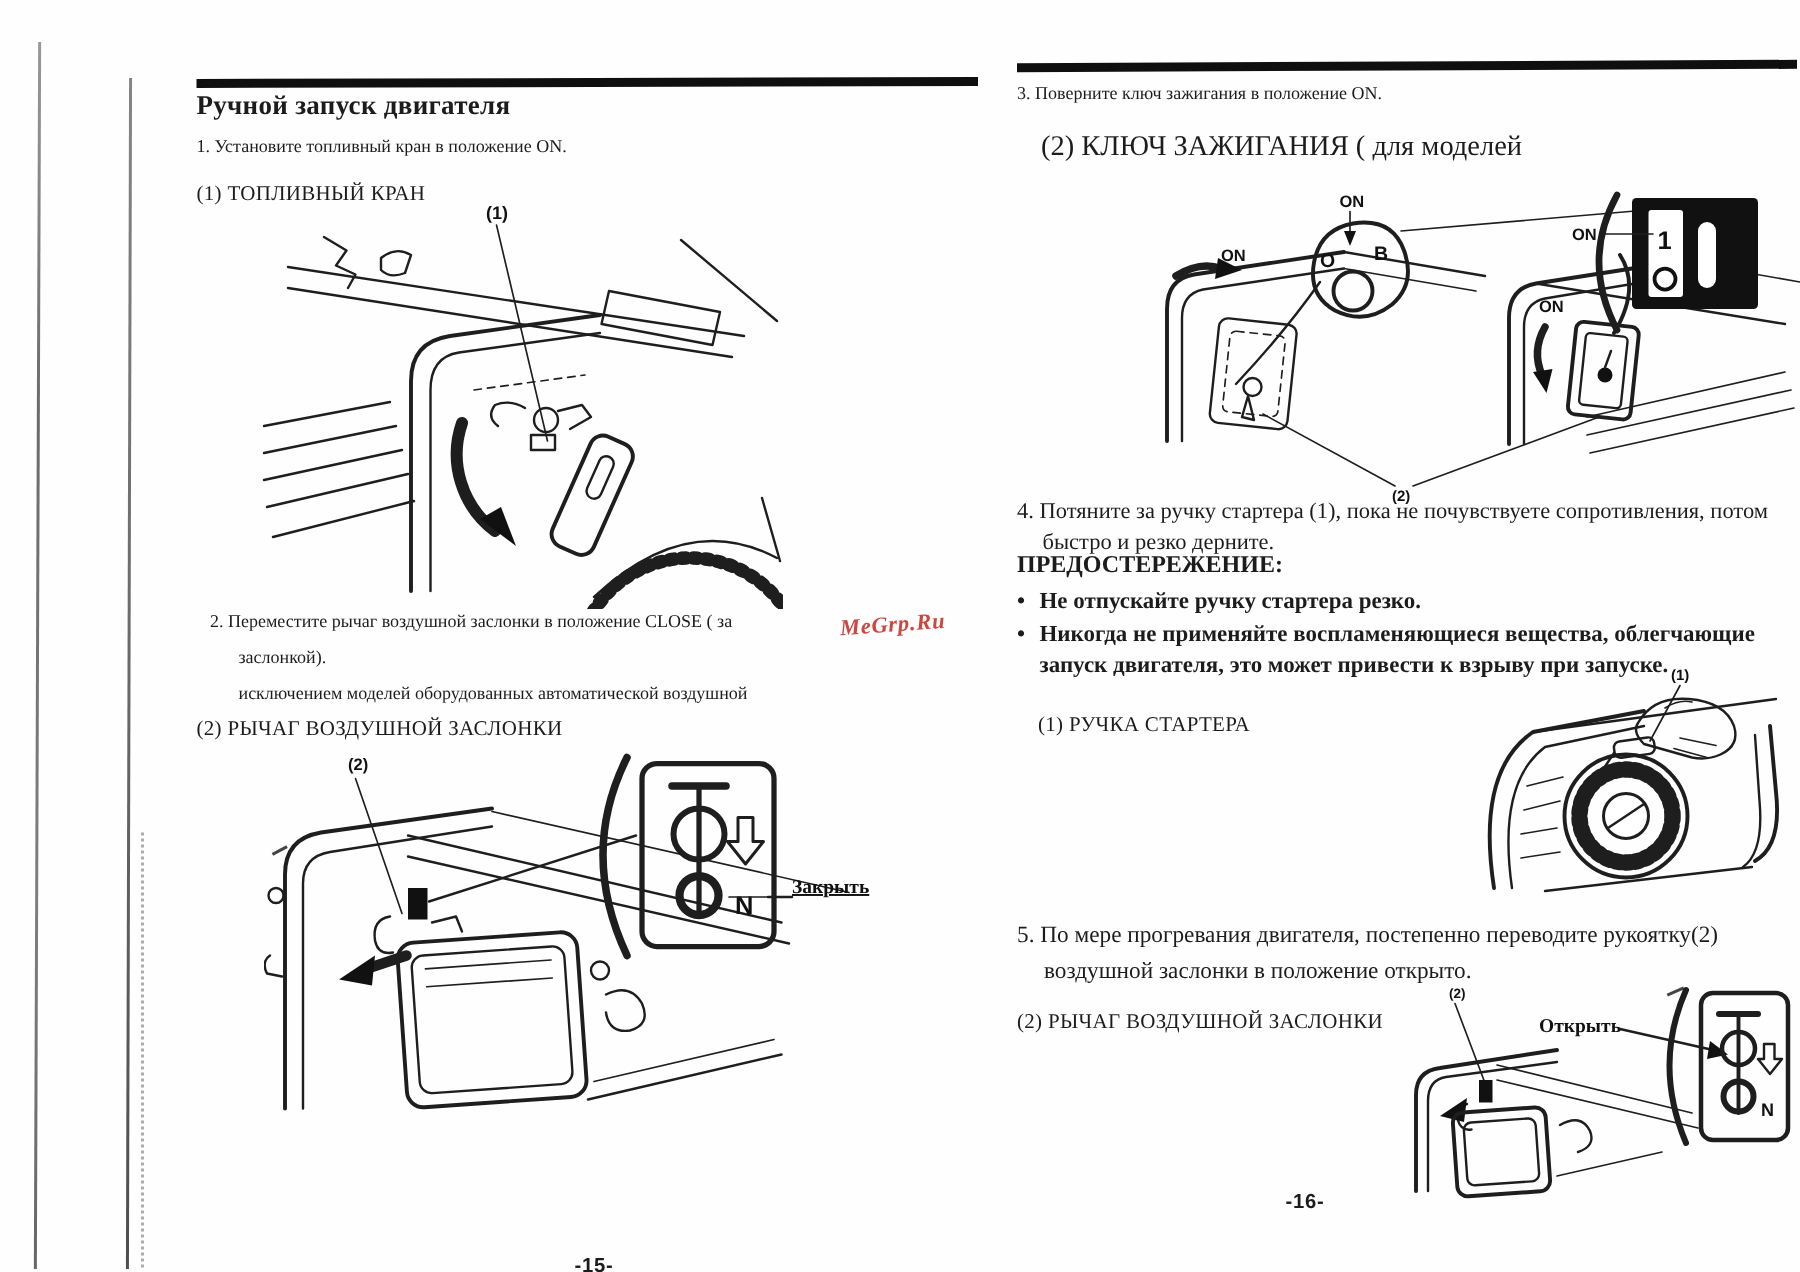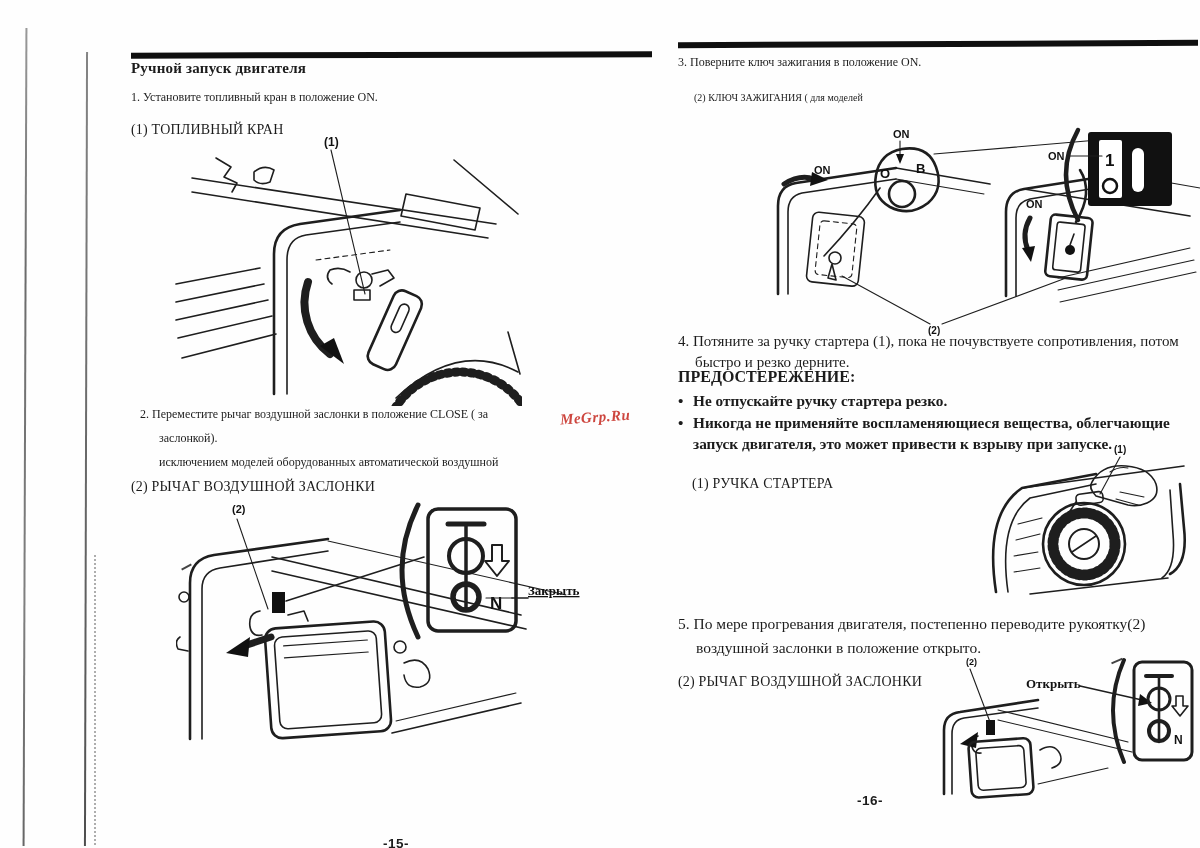--- a/index.html
+++ b/index.html
@@ -13,35 +13,35 @@
   .crease-a { left:24px; top:28px; width:2px; height:818px; background:linear-gradient(180deg,#777 0%,#3a3a3a 30%,#555 70%,#333 100%); opacity:.75; transform:rotate(.2deg); }
   .crease-b { left:85px; top:52px; width:2px; height:794px; background:linear-gradient(180deg,#666,#222); opacity:.8; transform:rotate(.15deg); }
   .crease-c { left:94px; top:555px; width:0; height:290px; border-left:2px dotted #6b6b6b; opacity:.55; }
   .speck-1 { left:181px; top:566px; width:11px; height:2px; background:#444; transform:rotate(-28deg); }
   .speck-2 { left:1111px; top:660px; width:12px; height:2px; background:#444; transform:rotate(-24deg); }
   
   .rule { height:6px; background:#0f0f0f; }
   .rule-left  { left:131px; top:52px; width:521px; transform:rotate(-.15deg); }
   .rule-right { left:678px; top:41px; width:520px; transform:rotate(-.25deg); }
   
-  .title { left:131px; top:60px; font-size:15px; font-weight:bold; letter-spacing:.2px; }
+  .title { left:131px; top:60px; font-size:18px; font-weight:bold; letter-spacing:.2px; }
   .step  { font-size:12px; line-height:24px; }
   .step1 { left:131px; top:85px; }
   .caption { font-size:14px; letter-spacing:.2px; }
   .fig1-cap { left:131px; top:122px; }
   .step2 { left:140px; top:402px; width:534px; }
   .step2 .cont { padding-left:19px; }
   .watermark { left:560px; top:409px; font-size:15px; font-style:italic; font-weight:bold;
                color:#c5271e; transform:rotate(-4deg); letter-spacing:.5px; opacity:.85; }
   .fig2-cap { left:131px; top:479px; }
   .pagenum { font-family:"Liberation Sans", sans-serif; font-weight:bold; font-size:13.5px; letter-spacing:.5px; }
   .pn-left  { left:383px; top:797px;margin-top:39px; }
   .pn-right { left:857px; top:793px; }
   .step3 { left:678px; top:50px; }
-  .fig3-cap { left:694px; top:86px; font-size:10px; line-height:24px; }
+  .fig3-cap { left:694px; top:86px; font-size:19px; line-height:24px; }
   .step4 { left:678px; top:331px; width:528px; font-size:15px; line-height:21px; }
   .step4 .cont { padding-left:17px; }
   .caution-title { left:678px; top:368px; font-size:16px; font-weight:bold; }
   .caution { left:678px; top:390px; width:528px; font-size:15.3px; font-weight:bold; line-height:21px; }
   .bullet-row { display:flex; margin-bottom:1px; }
   .bullet-mark { width:15px; flex:0 0 15px; }
   .fig4-cap { left:654px; top:476px;margin-left:38px; }
   .step5 { left:678px; top:612px; width:530px; font-size:15.5px; line-height:24px; }
   .step5 .cont { padding-left:18px; }
   .fig5-cap { left:678px; top:674px; }

